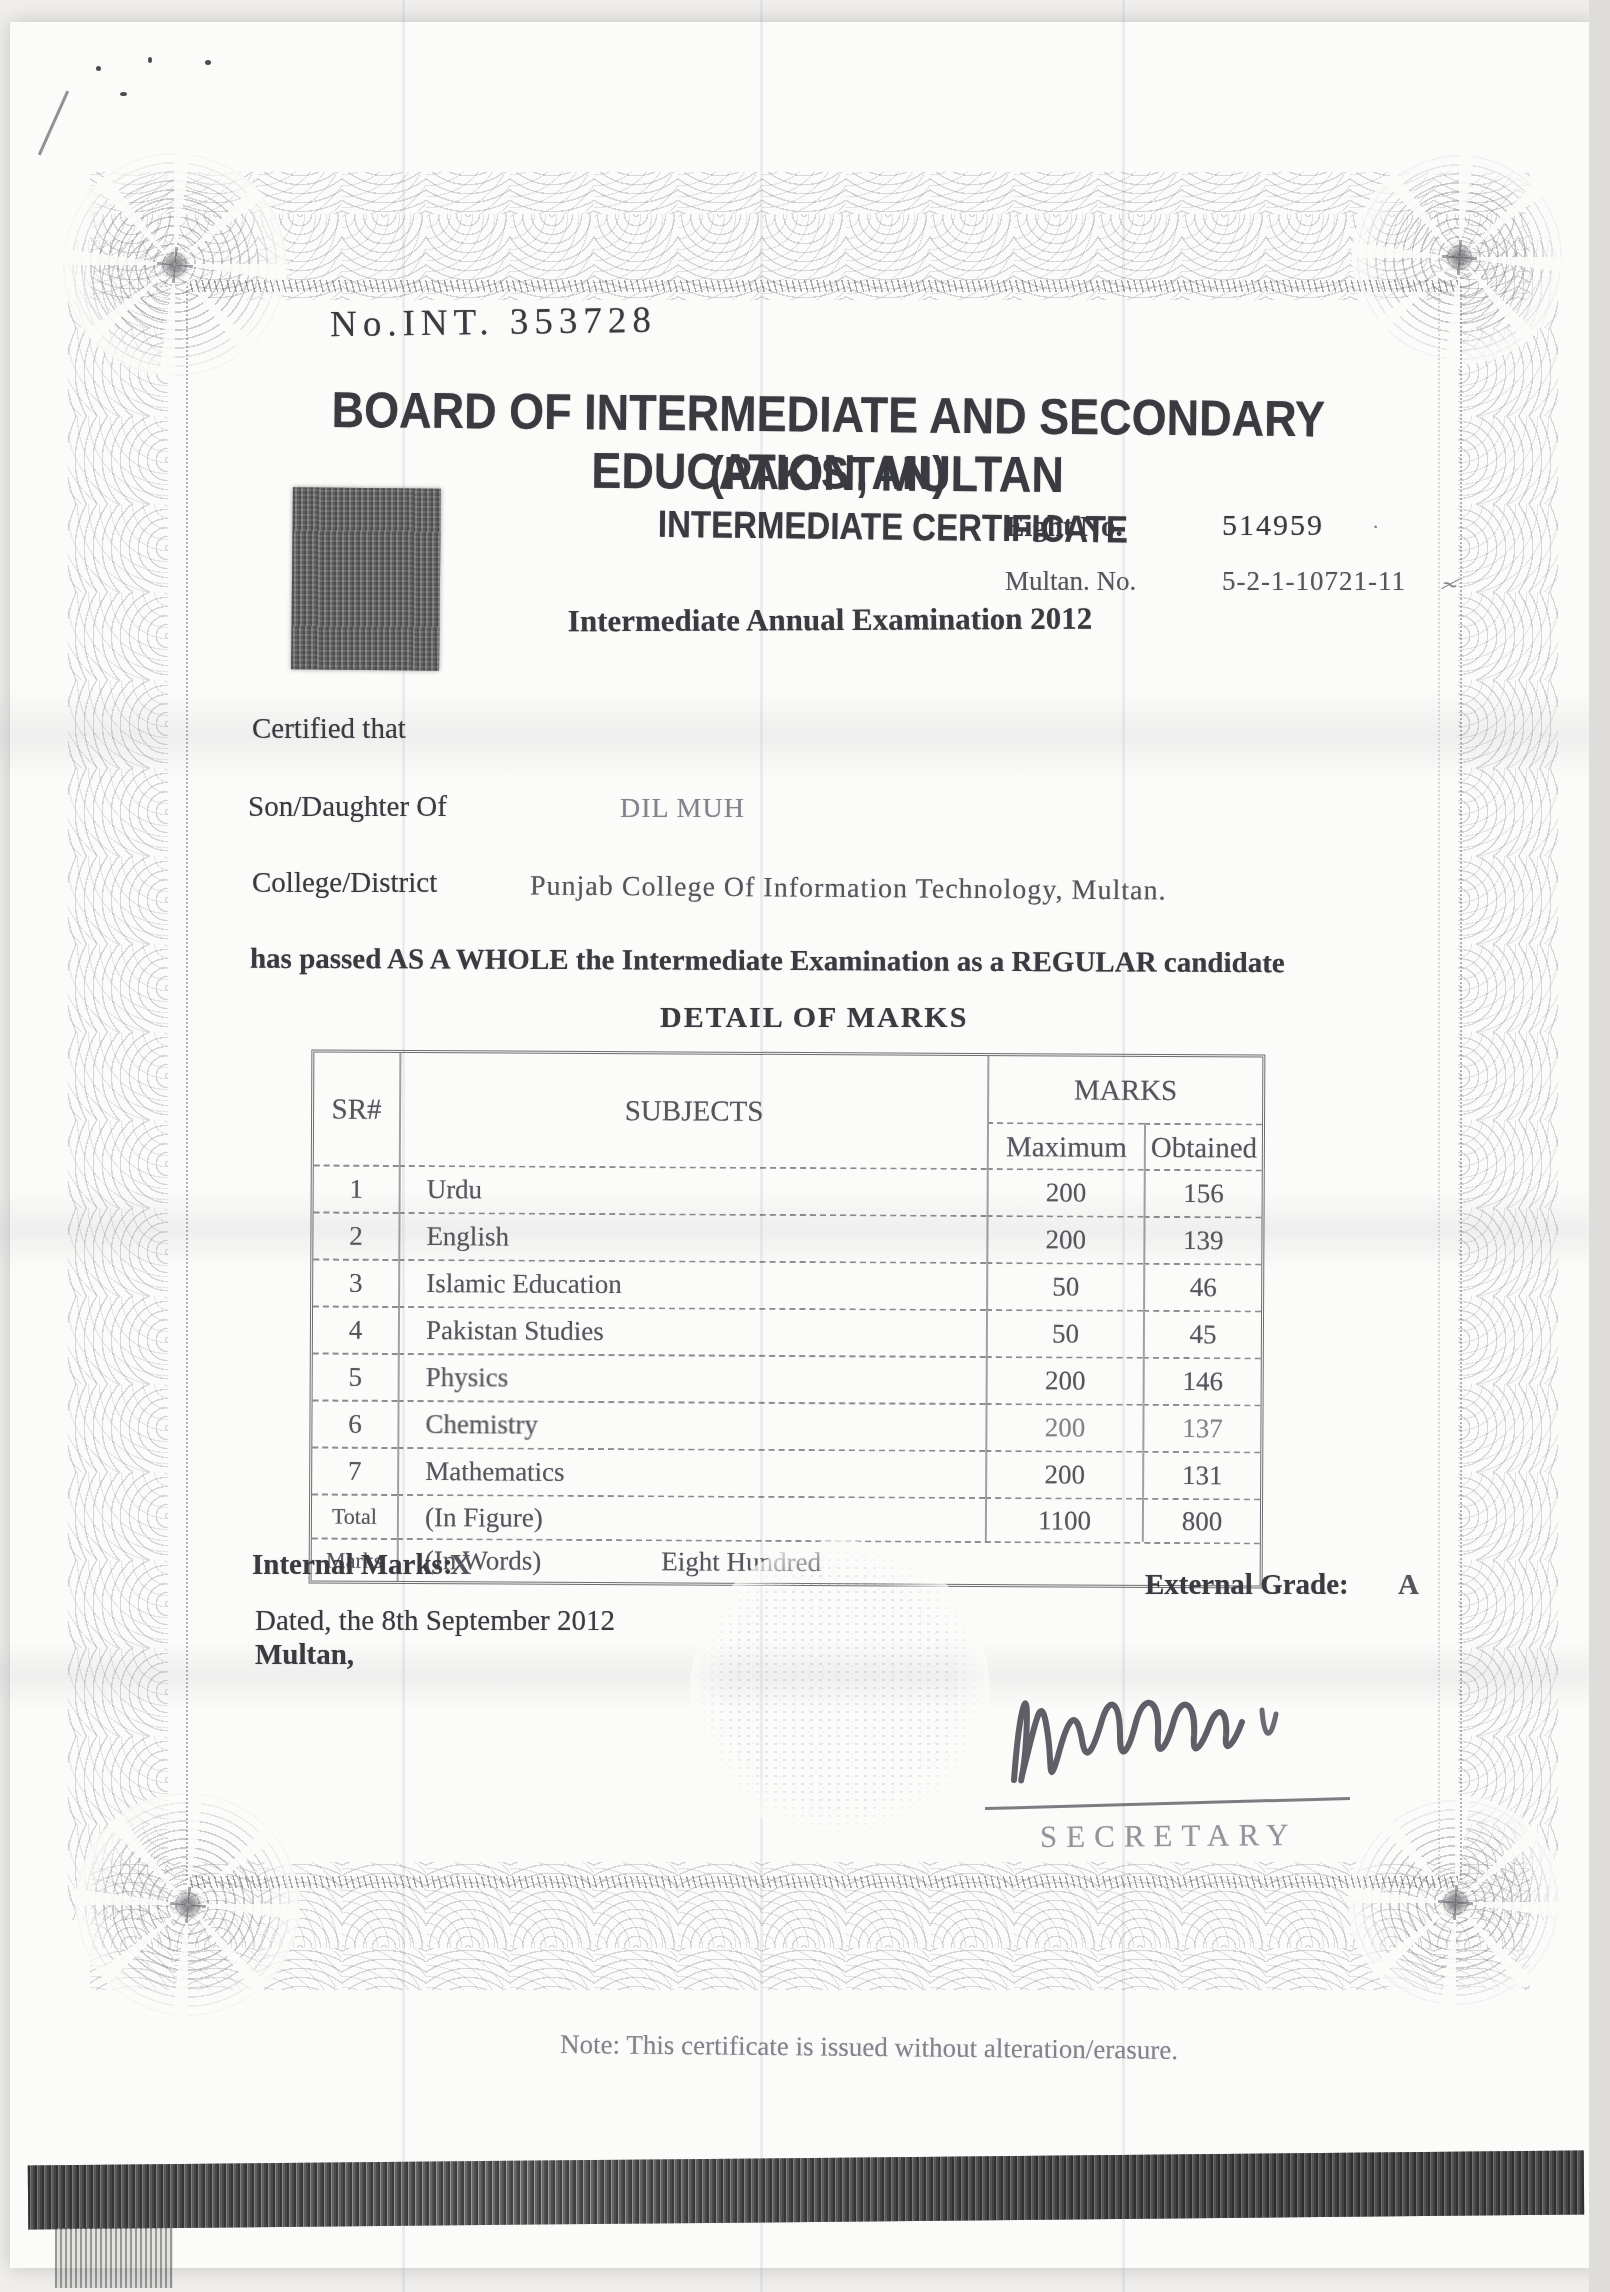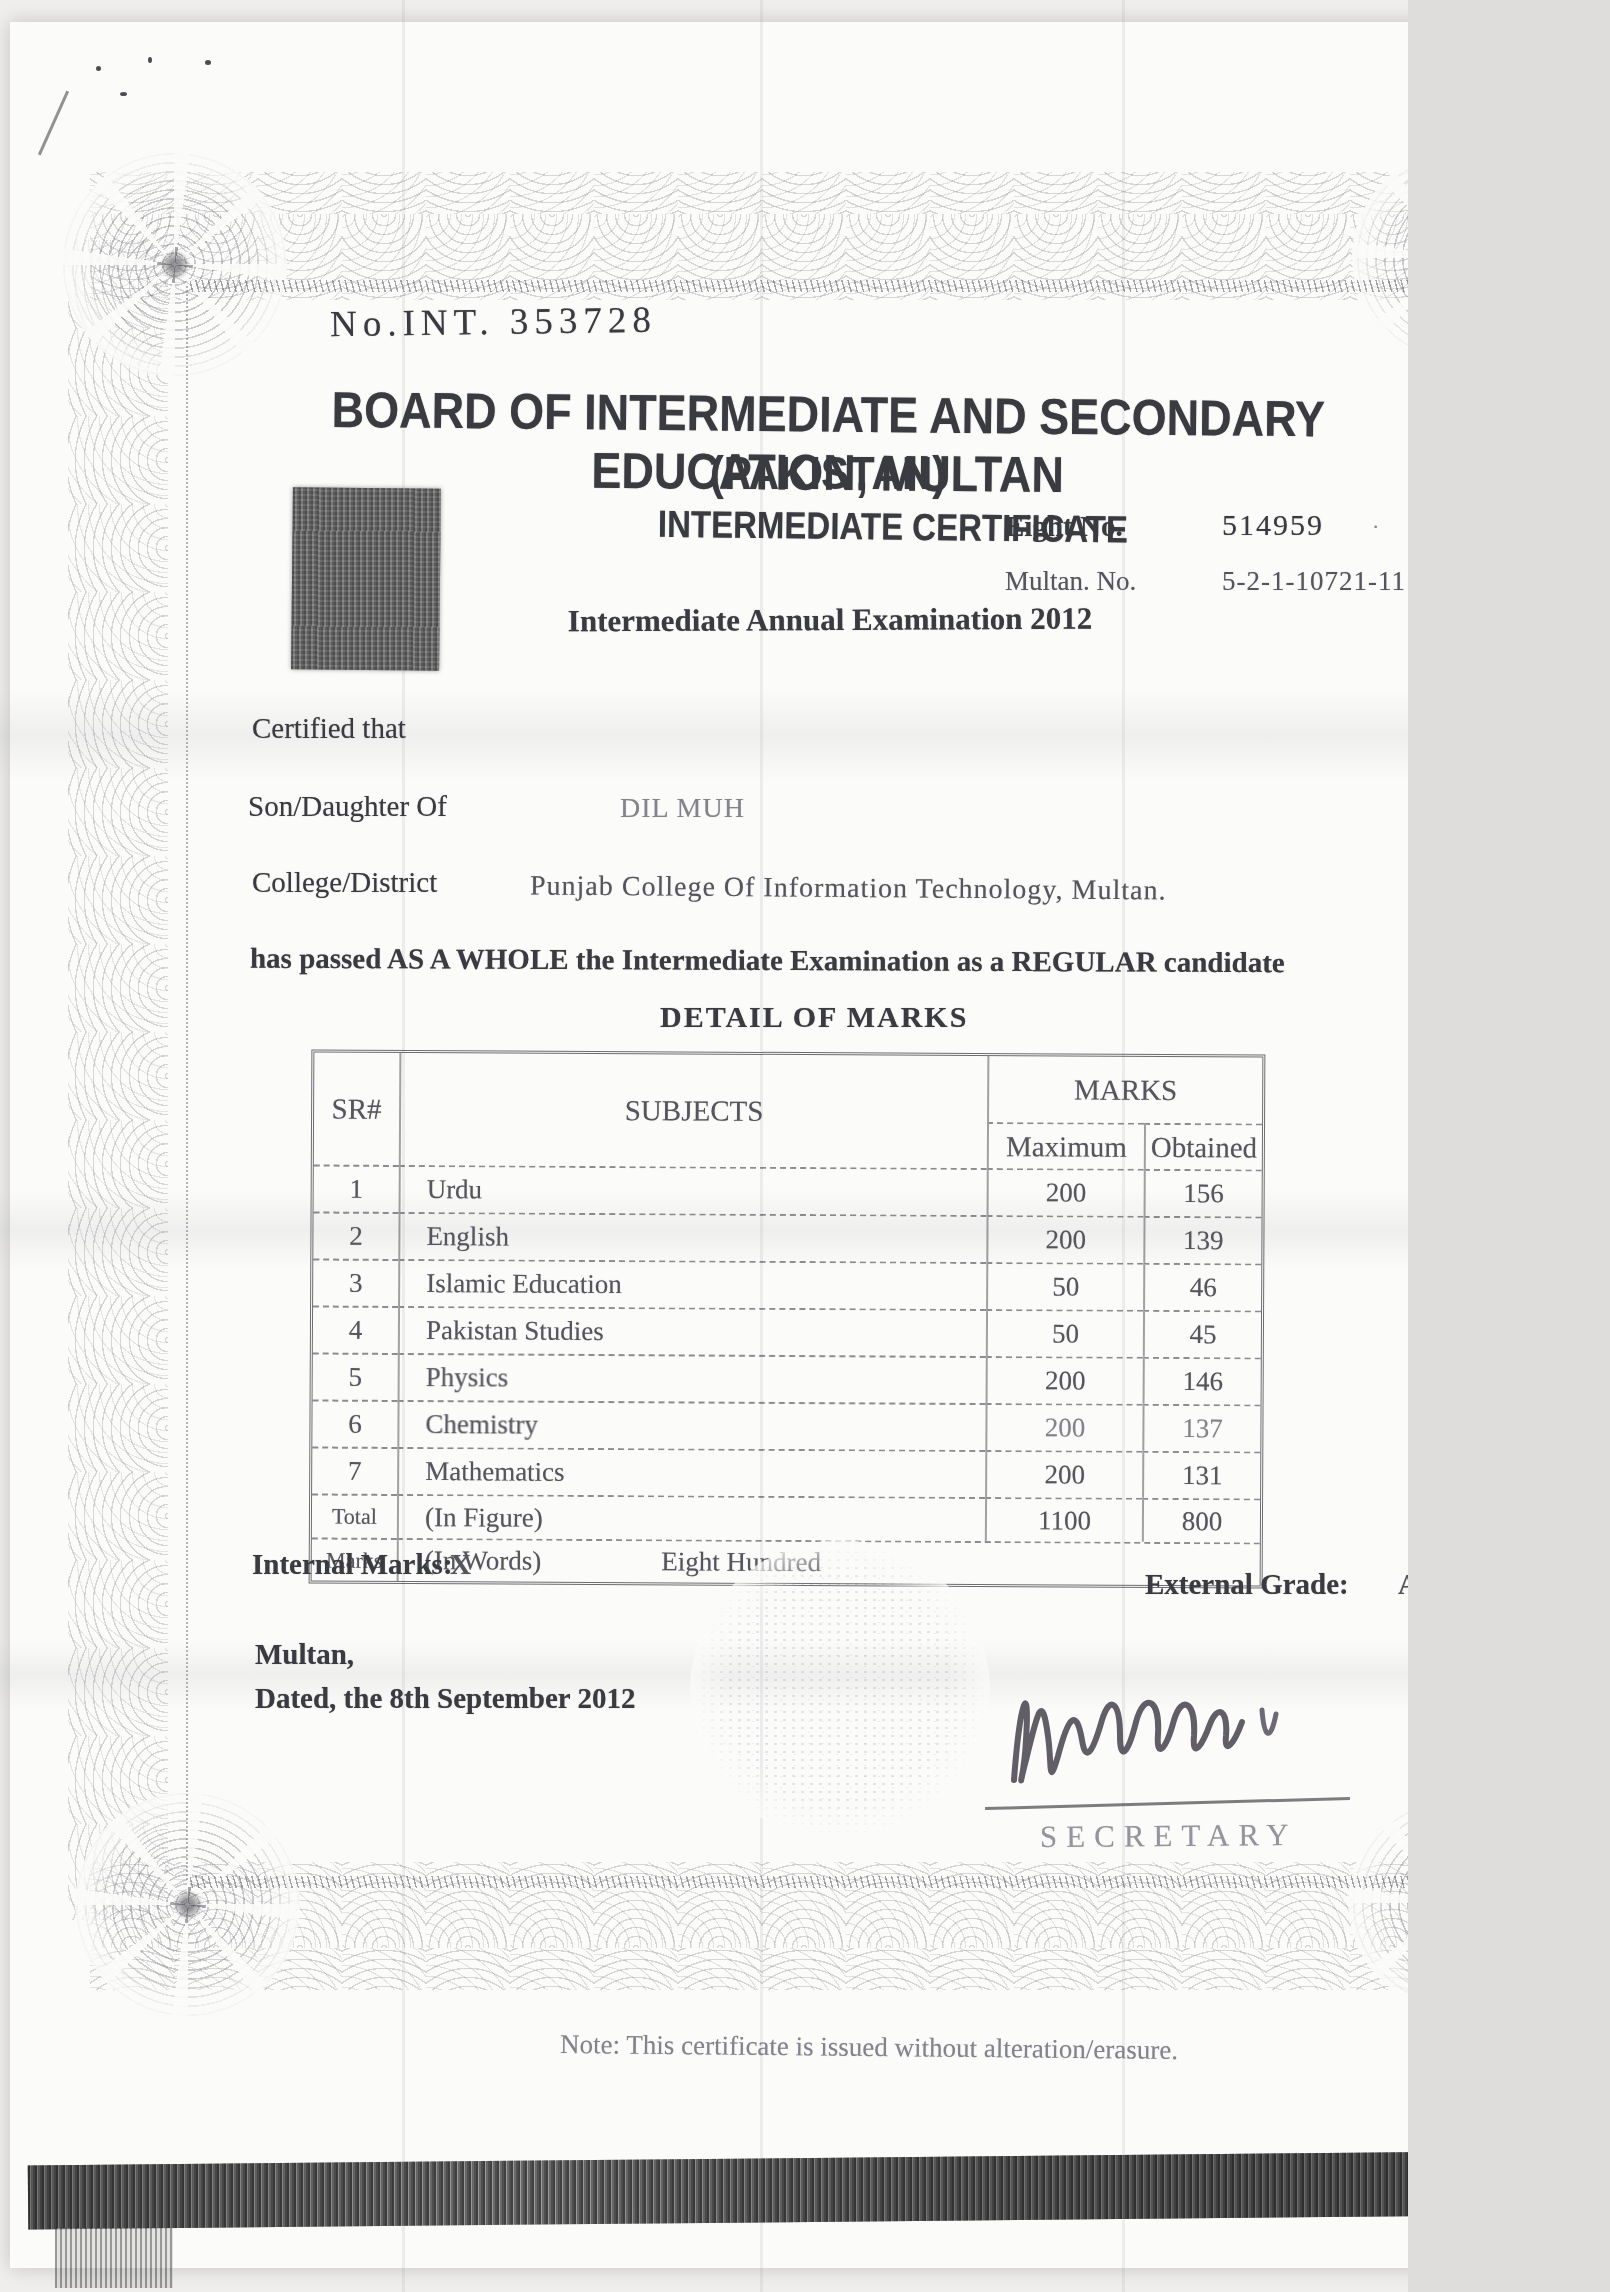--- a/index.html
+++ b/index.html
@@ -1,16 +1,16 @@
 <!DOCTYPE html>
 <html><head>
 <meta charset="utf-8">
 <style>
   html,body{margin:0;padding:0;background:#dedddb;}
-  .stage{position:relative;width:1408px;height:2292px;background:#efeeec;overflow:hidden;
+  .stage{position:relative;width:1589px;height:2292px;background:#efeeec;overflow:hidden;
          font-family:"Liberation Serif","DejaVu Serif",serif;}
   .paper{position:absolute;left:10px;top:22px;width:1588px;height:2246px;background:#fbfbf9;
          box-shadow:0 0 18px rgba(0,0,0,.18);}
   .abs{position:absolute;}
   .ink{color:#3a3a41;text-shadow:0 0 1px rgba(58,58,66,.5);}
   .soft{color:#55555e;text-shadow:0 0 1px rgba(90,90,100,.45);}
   .faint{color:#83838e;text-shadow:0 0 1px rgba(130,130,140,.4);}
   .sans{font-family:"Liberation Sans","DejaVu Sans",sans-serif;}
 
   
@@ -207,21 +207,21 @@
   </div>
 
   <div class="abs grade ink" style="left:252px;top:1548px">Internal Marks:</div>
   <div class="abs grade soft" style="left:450px;top:1548px">X</div>
   <div class="abs grade ink" style="left:1145px;top:1568px">External Grade:</div>
   <div class="abs grade soft" style="left:1398px;top:1568px">A</div>
 
   <div class="abs seal-ghost" style="left:690px;top:1540px;width:300px;height:300px"></div>
 
   <div class="abs grade ink" style="left:255px;top:1638px">Multan,</div>
-  <div class="abs grade ink" style="left:255px;top:1682px;font-weight:bold">Dated, the 8th September  2012</div>
+  <div class="abs grade ink" style="left:255px;top:1604px;font-weight:normal">Dated, the 8th September  2012</div>
 
   <svg class="abs" style="left:990px;top:1648px" width="330" height="160" viewBox="0 0 330 160">
     <path d="M24 132 C30 52 40 28 36 92 C34 130 26 150 36 112 C48 62 52 44 58 88 C62 116 58 142 68 108 C78 70 86 58 92 92 C96 118 104 100 112 72 C120 46 130 54 130 88 C130 114 138 106 146 74 C154 44 170 50 168 86 C166 112 176 102 184 72 C192 46 206 54 204 88 C202 112 212 98 220 76 C228 56 238 62 236 88 C234 108 244 96 252 74" fill="none" stroke="#3f3a48" stroke-width="6" stroke-linecap="round" opacity=".82"></path>
     <path d="M272 62 C274 88 280 96 286 66" fill="none" stroke="#3f3a48" stroke-width="5" stroke-linecap="round" opacity=".75"></path>
   </svg>
   <div class="abs sig-line" style="left:985px;top:1802px;width:365px"></div>
   <div class="abs secretary faint" style="left:1040px;top:1818px">SECRETARY</div>
 
   <div class="abs note faint" style="left:560px;top:2032px">Note: This certificate is issued without alteration/erasure.</div>
 

